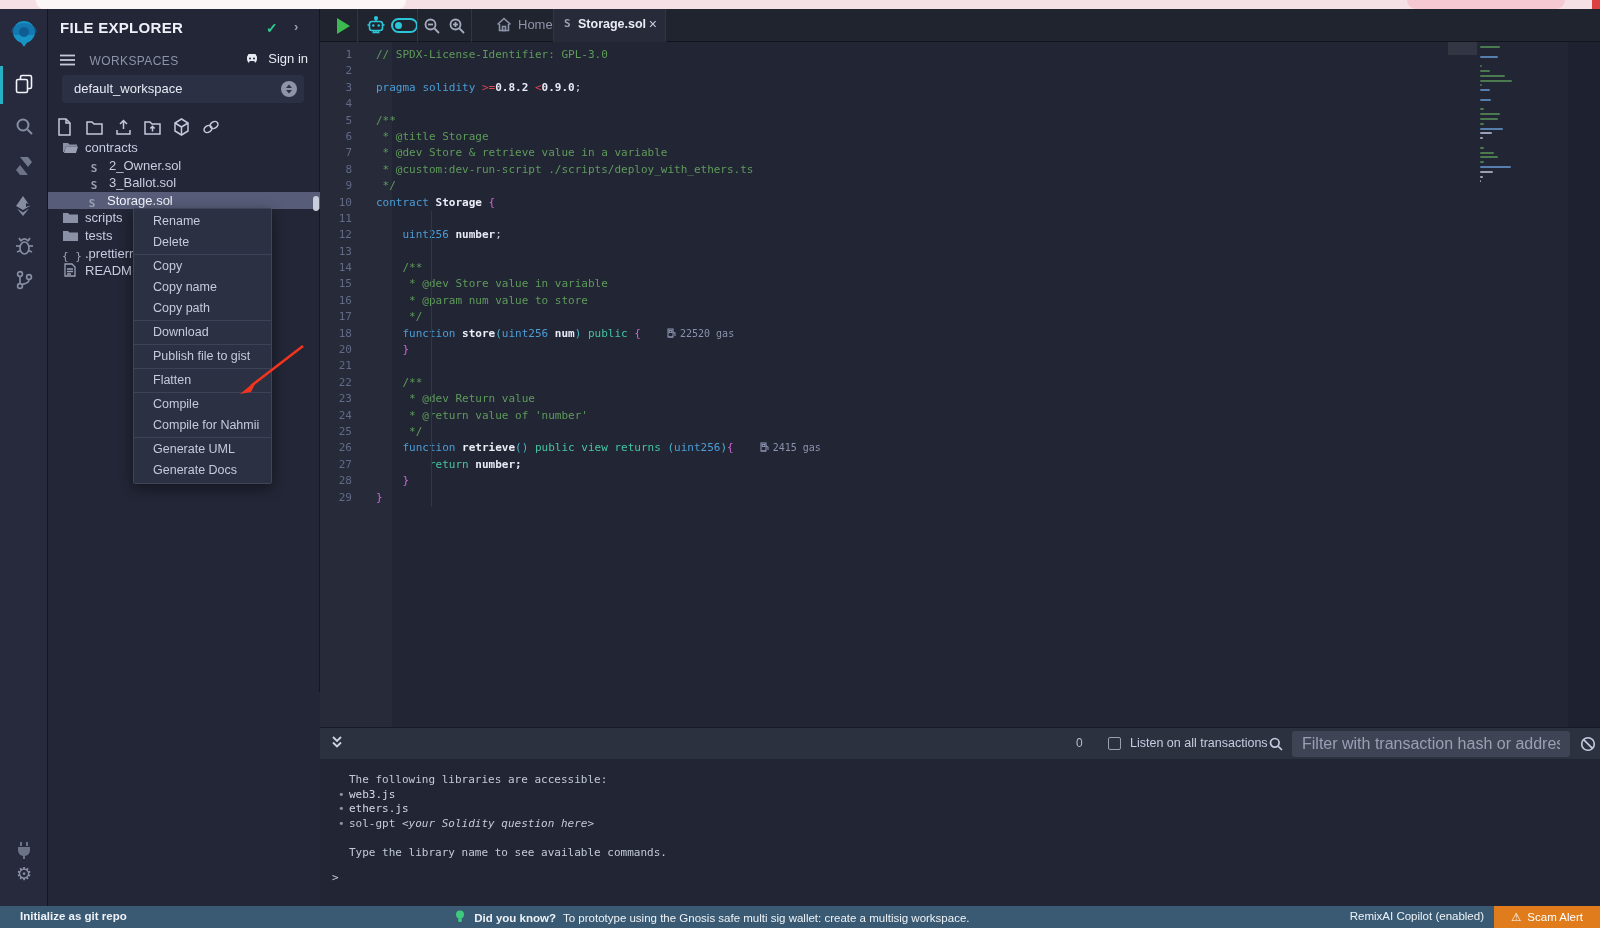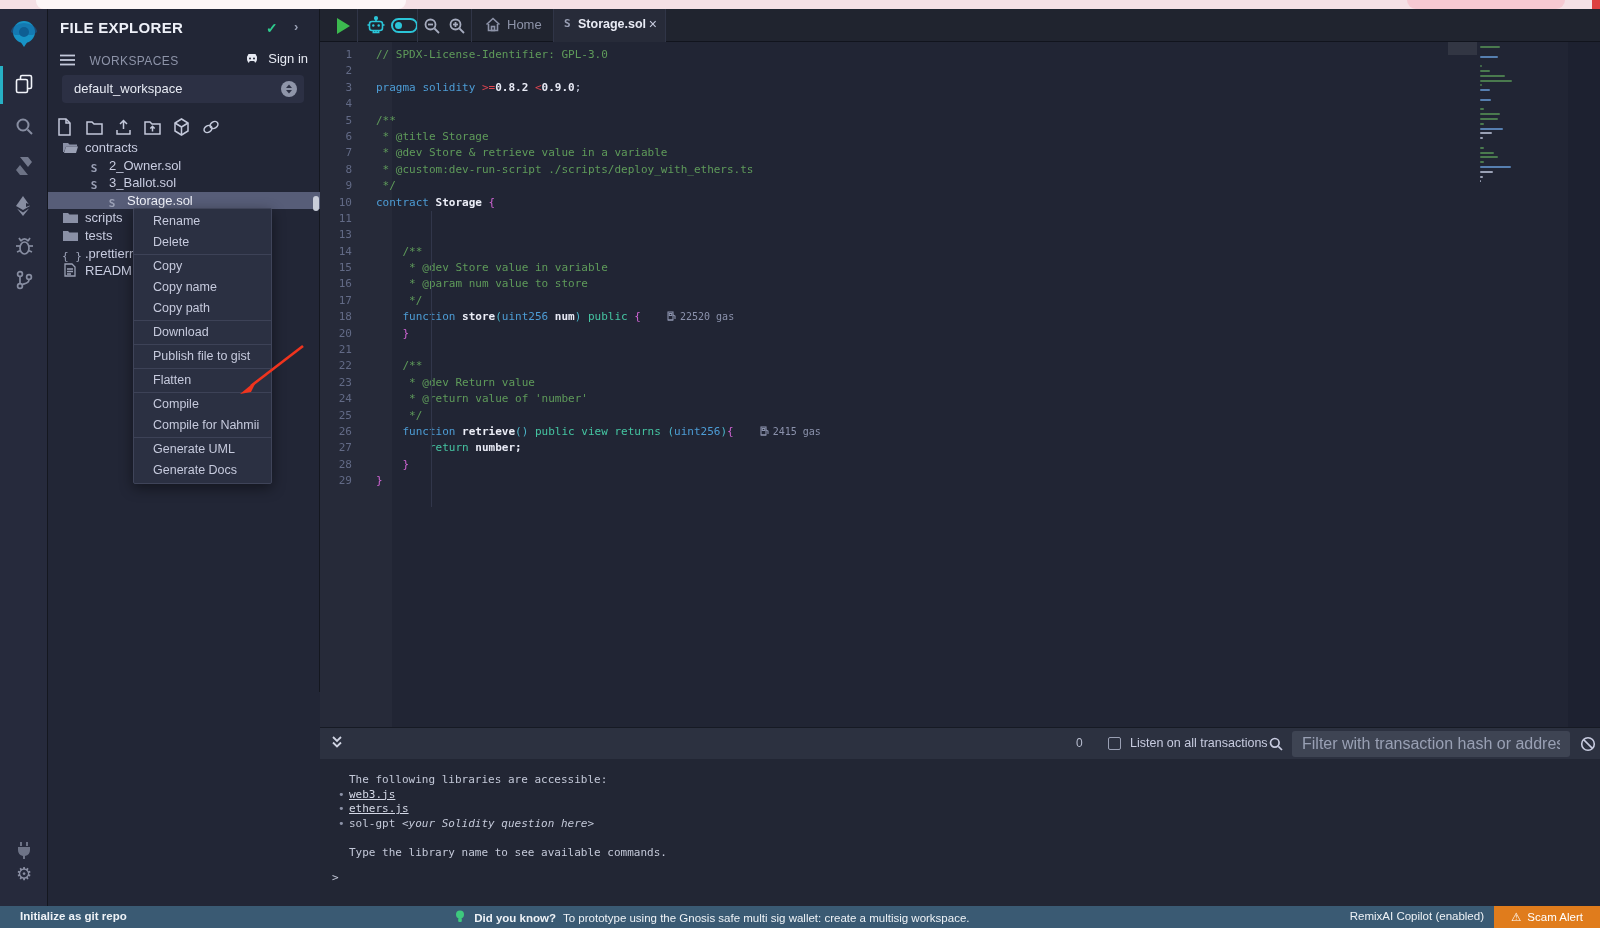--- a/index.html
+++ b/index.html
@@ -48,21 +48,21 @@
   
   #main { position:absolute; left:320px; top:9px; width:1280px; height:897px; background:#212534; }
   #edtoolbar { position:absolute; left:0; top:0; width:1280px; height:33px; background:#20242f; border-bottom:1px solid #11141d; }
   .tb-sep { position:absolute; top:0; width:1px; height:33px; background:#303547; }
   #play-btn { position:absolute; left:17px; top:9px; width:0; height:0; border-left:13px solid #3cb94f; border-top:8px solid transparent; border-bottom:8px solid transparent; cursor:pointer; }
   #robot-btn { position:absolute; left:46px; top:7px; cursor:pointer; }
   #toggle-btn { position:absolute; left:71px; top:9px; width:27px; height:15px; border:2px solid #2bc5d8; border-radius:8px; cursor:pointer; }
   #toggle-btn .knob { position:absolute; left:2px; top:2px; width:7px; height:7px; border-radius:50%; background:#2bc5d8; }
   #zoomout-btn { position:absolute; left:103px; top:8px; cursor:pointer; }
   #zoomin-btn { position:absolute; left:128px; top:8px; cursor:pointer; }
-  #tab-home { position:absolute; left:153px; top:0; width:80px; height:33px; color:#8d93a8; font-size:13px; cursor:pointer; }
+  #tab-home { position:absolute; left:164px; top:0; width:80px; height:33px; color:#8d93a8; font-size:13px; cursor:pointer; }
   #tab-home svg { position:absolute; left:12px; top:8px; }
   #tab-home .lbl { position:absolute; left:34px; top:8px; }
   #tab-storage { position:absolute; left:234px; top:0; width:111px; height:33px; background:#272b39; cursor:pointer; }
   #tab-storage .sic { position:absolute; left:10px; top:8px; }
   #tab-storage .lbl { position:absolute; left:24px; top:8px; font-size:12.5px; font-weight:bold; color:#e8eaf4; }
   #tab-storage .close { position:absolute; right:8px; top:7px; font-size:14px; color:#c9cde0; cursor:pointer; }
 
   #editor { position:absolute; left:0; top:33px; width:1280px; height:685px; background:#212534; overflow:hidden; }
   #gutter-bg { position:absolute; left:0; top:0; width:72px; height:685px; background:#262a39; }
   #code { position:absolute; left:0; top:5px; font-family:"DejaVu Sans Mono", monospace; font-size:11px; }
@@ -88,21 +88,21 @@
   #term-listen { position:absolute; left:810px; top:8px; font-size:12.5px; color:#c8cce0; }
   #term-search { position:absolute; left:948px; top:8px; cursor:pointer; }
   #term-filter { position:absolute; left:972px; top:3px; width:278px; height:26px; background:#3e4453; border:none; border-radius:3px; padding:0 10px; font-size:16px; color:#d7dbe8; font-family:"Liberation Sans",sans-serif; }
   #term-filter::placeholder { color:#99a0b4; }
   #term-ban { position:absolute; left:1260px; top:8px; cursor:pointer; }
   #term-body { position:absolute; left:0; top:750px; width:1280px; height:147px; background:#222634; font-family:"DejaVu Sans Mono", monospace; font-size:11px; color:#c3c8d8; }
   #term-lines { position:absolute; left:18px; top:14px; }
   .term-line { height:14.5px; line-height:14.5px; white-space:pre; }
   .term-bullet { display:inline-block; width:11px; color:#8d93a8; }
   .term-indent { display:inline-block; width:11px; }
-  .term-link { text-decoration:underline; color:#d4d8e6; cursor:pointer;text-align:center; }
+  .term-link { color:#d4d8e6; cursor:pointer;text-align:center; }
   .term-it { font-style:italic; }
   #term-prompt { position:absolute; left:12px; top:112px; color:#c3c8d8; }
 
   
   #context-menu { position:absolute; left:133px; top:208px; width:139px; background:#2b3042; border:1px solid #3f4459; border-radius:2px; box-shadow:0 4px 14px rgba(0,0,0,.45); z-index:30; padding:2px 0; }
   .cm-item { height:21px; line-height:21px; padding-left:19px; font-size:12.5px; color:#c6cadd; cursor:pointer; white-space:nowrap; }
   .cm-div { height:1px; background:#3d4257; margin:1px 0; }
 
   
   #annotation-arrow { position:absolute; left:235px; top:340px; z-index:40; pointer-events:none; }
@@ -254,21 +254,21 @@
           </svg></span>
     </div>
 
     <div id="file-tree">
         <div class="tree-row" style="padding-left: 14px;"><span class="tree-ico"><svg width="15" height="12" viewBox="0 0 15 12" fill="#8a90a6">
               <path d="M0 1 h5 l1.5 1.5 H14 v2 H3 L1 10 H0 z"></path>
               <path d="M3 4.5 h12 L13 11 H1 z" fill="#9aa0b4"></path>
             </svg></span><span>contracts</span></div>
         <div class="tree-row" style="padding-left: 38px;"><span class="tree-ico"><span class="sol-ico">S</span></span><span>2_Owner.sol</span></div>
         <div class="tree-row" style="padding-left: 38px;"><span class="tree-ico"><span class="sol-ico">S</span></span><span>3_Ballot.sol</span></div>
-        <div class="tree-row selected" style="padding-left: 56px;"><span class="tree-ico"><span class="sol-ico">S</span></span><span>Storage.sol</span></div>
+        <div class="tree-row selected" style="padding-left: 36px;"><span class="tree-ico"><span class="sol-ico">S</span></span><span>Storage.sol</span></div>
         <div class="tree-row" style="padding-left: 14px;"><span class="tree-ico"><svg width="15" height="12" viewBox="0 0 15 12" fill="#8a90a6">
               <path d="M0 1 h5 l1.5 1.5 H15 V11 H0 z"></path>
             </svg></span><span>scripts</span></div>
         <div class="tree-row" style="padding-left: 14px;"><span class="tree-ico"><svg width="15" height="12" viewBox="0 0 15 12" fill="#8a90a6">
               <path d="M0 1 h5 l1.5 1.5 H15 V11 H0 z"></path>
             </svg></span><span>tests</span></div>
         <div class="tree-row" style="padding-left: 14px;"><span class="tree-ico"><span class="braces-ico">{ }</span></span><span>.prettierrc.json</span></div>
         <div class="tree-row" style="padding-left: 14px;"><span class="tree-ico"><svg width="12" height="14" viewBox="0 0 12 14" fill="none" stroke="#9aa0b4" stroke-width="1.3">
               <path d="M1 1 h7 l3 3 v9 H1 z"></path>
               <path d="M3 6 h6 M3 8.5 h6 M3 11 h4"></path>
@@ -337,20 +337,21 @@
           <div class="code-line"><span class="ln">2</span><span class="src"></span></div>
           <div class="code-line"><span class="ln">3</span><span class="src"><span class="tk-k">pragma</span><span class="tk-p"> </span><span class="tk-k">solidity</span><span class="tk-p"> </span><span class="tk-o">&gt;=</span><span class="tk-n">0.8.2</span><span class="tk-p"> </span><span class="tk-o">&lt;</span><span class="tk-n">0.9.0</span><span class="tk-p">;</span></span></div>
           <div class="code-line"><span class="ln">4</span><span class="src"></span></div>
           <div class="code-line"><span class="ln">5</span><span class="src"><span class="tk-c">/**</span></span></div>
           <div class="code-line"><span class="ln">6</span><span class="src"><span class="tk-c"> * @title Storage</span></span></div>
           <div class="code-line"><span class="ln">7</span><span class="src"><span class="tk-c"> * @dev Store &amp; retrieve value in a variable</span></span></div>
           <div class="code-line"><span class="ln">8</span><span class="src"><span class="tk-c"> * @custom:dev-run-script ./scripts/deploy_with_ethers.ts</span></span></div>
           <div class="code-line"><span class="ln">9</span><span class="src"><span class="tk-c"> */</span></span></div>
           <div class="code-line"><span class="ln">10</span><span class="src"><span class="tk-k">contract</span><span class="tk-p"> </span><span class="tk-f">Storage</span><span class="tk-p"> </span><span class="tk-b">{</span></span></div>
           <div class="code-line"><span class="ln">11</span><span class="src"></span></div>
+          <div class="code-line"><span class="ln">12</span><span class="src"><span class="tk-p">    </span><span class="tk-k">uint256</span><span class="tk-p"> </span><span class="tk-n">number</span><span class="tk-p">;</span></span></div>
           <div class="code-line"><span class="ln">13</span><span class="src"></span></div>
           <div class="code-line"><span class="ln">14</span><span class="src"><span class="tk-c">    /**</span></span></div>
           <div class="code-line"><span class="ln">15</span><span class="src"><span class="tk-c">     * @dev Store value in variable</span></span></div>
           <div class="code-line"><span class="ln">16</span><span class="src"><span class="tk-c">     * @param num value to store</span></span></div>
           <div class="code-line"><span class="ln">17</span><span class="src"><span class="tk-c">     */</span></span></div>
           <div class="code-line"><span class="ln">18</span><span class="src"><span class="tk-p">    </span><span class="tk-k">function</span><span class="tk-p"> </span><span class="tk-f">store</span><span class="tk-r">(</span><span class="tk-k">uint256</span><span class="tk-p"> </span><span class="tk-n">num</span><span class="tk-r">)</span><span class="tk-p"> </span><span class="tk-t">public</span><span class="tk-p"> </span><span class="tk-b">{</span></span><span class="gas-badge"><svg width="9" height="10" viewBox="0 0 9 10" fill="none" stroke="#8b92ac" stroke-width="1.1">
                 <rect x="1" y="1" width="5" height="8"></rect>
                 <path d="M1 9 h5 M2.2 2.5 h2.6 v2 H2.2 z M6 4 l2 1 v3"></path>
               </svg><span>22520 gas</span></span></div>
           <div class="code-line"><span class="ln">20</span><span class="src"><span class="tk-p">    </span><span class="tk-b">}</span></span></div>

